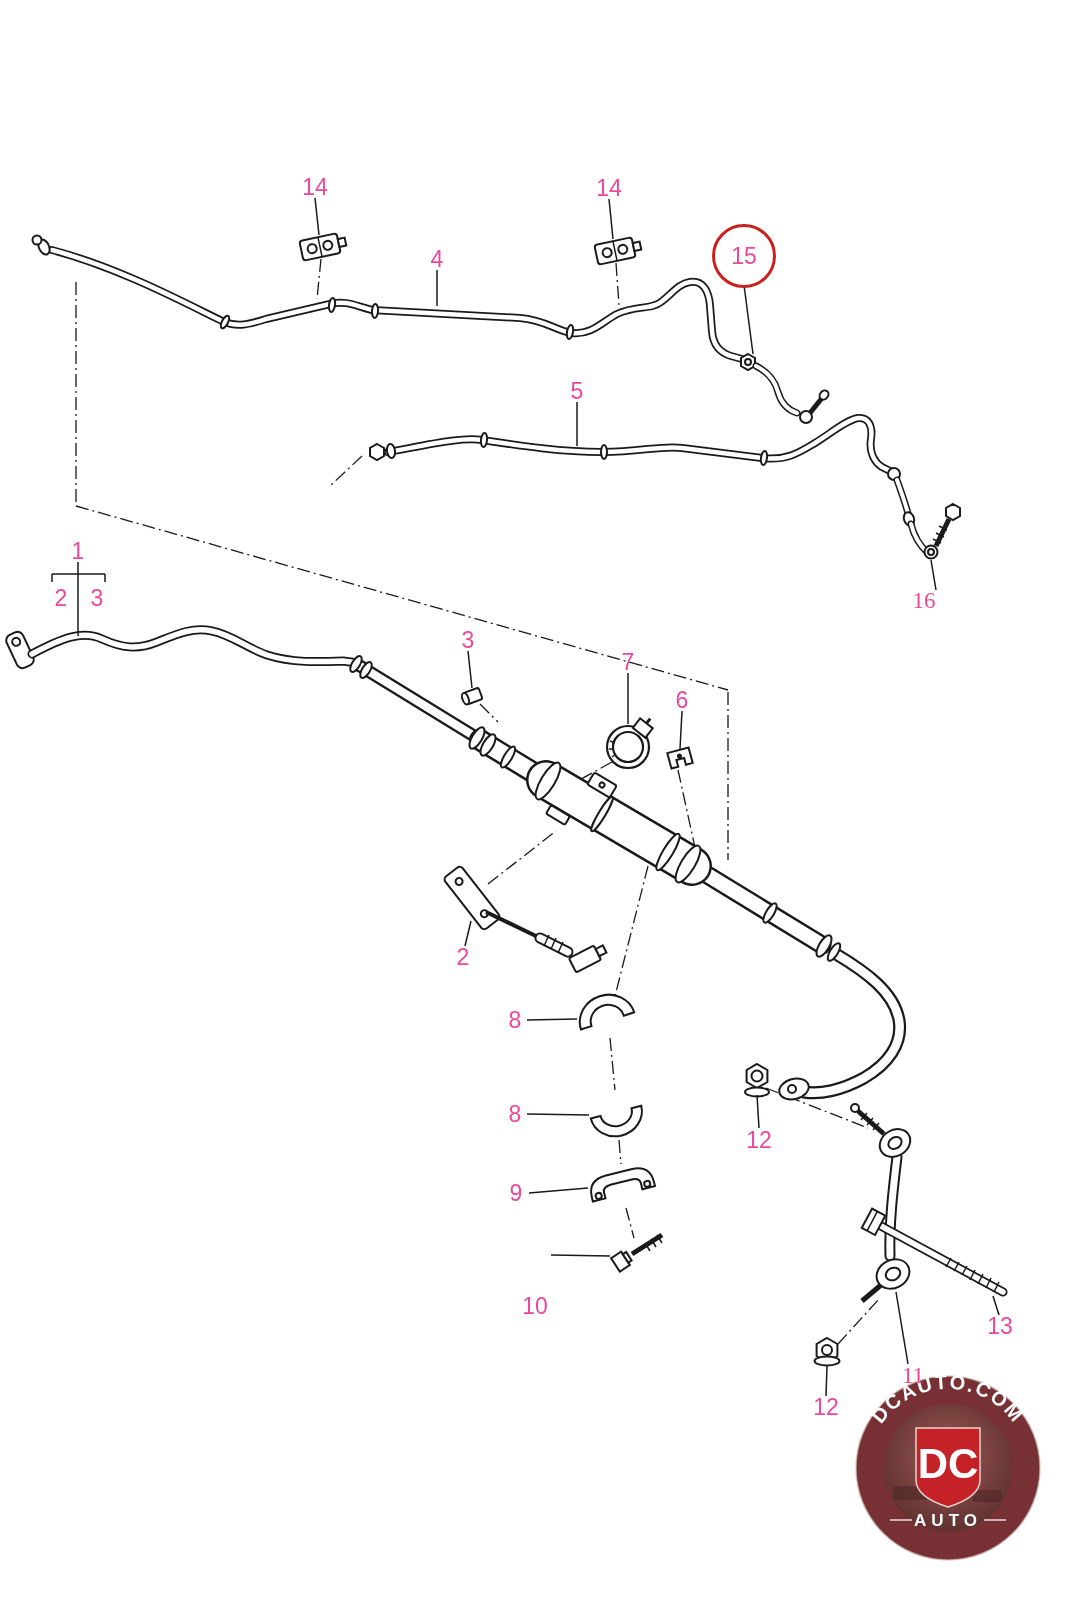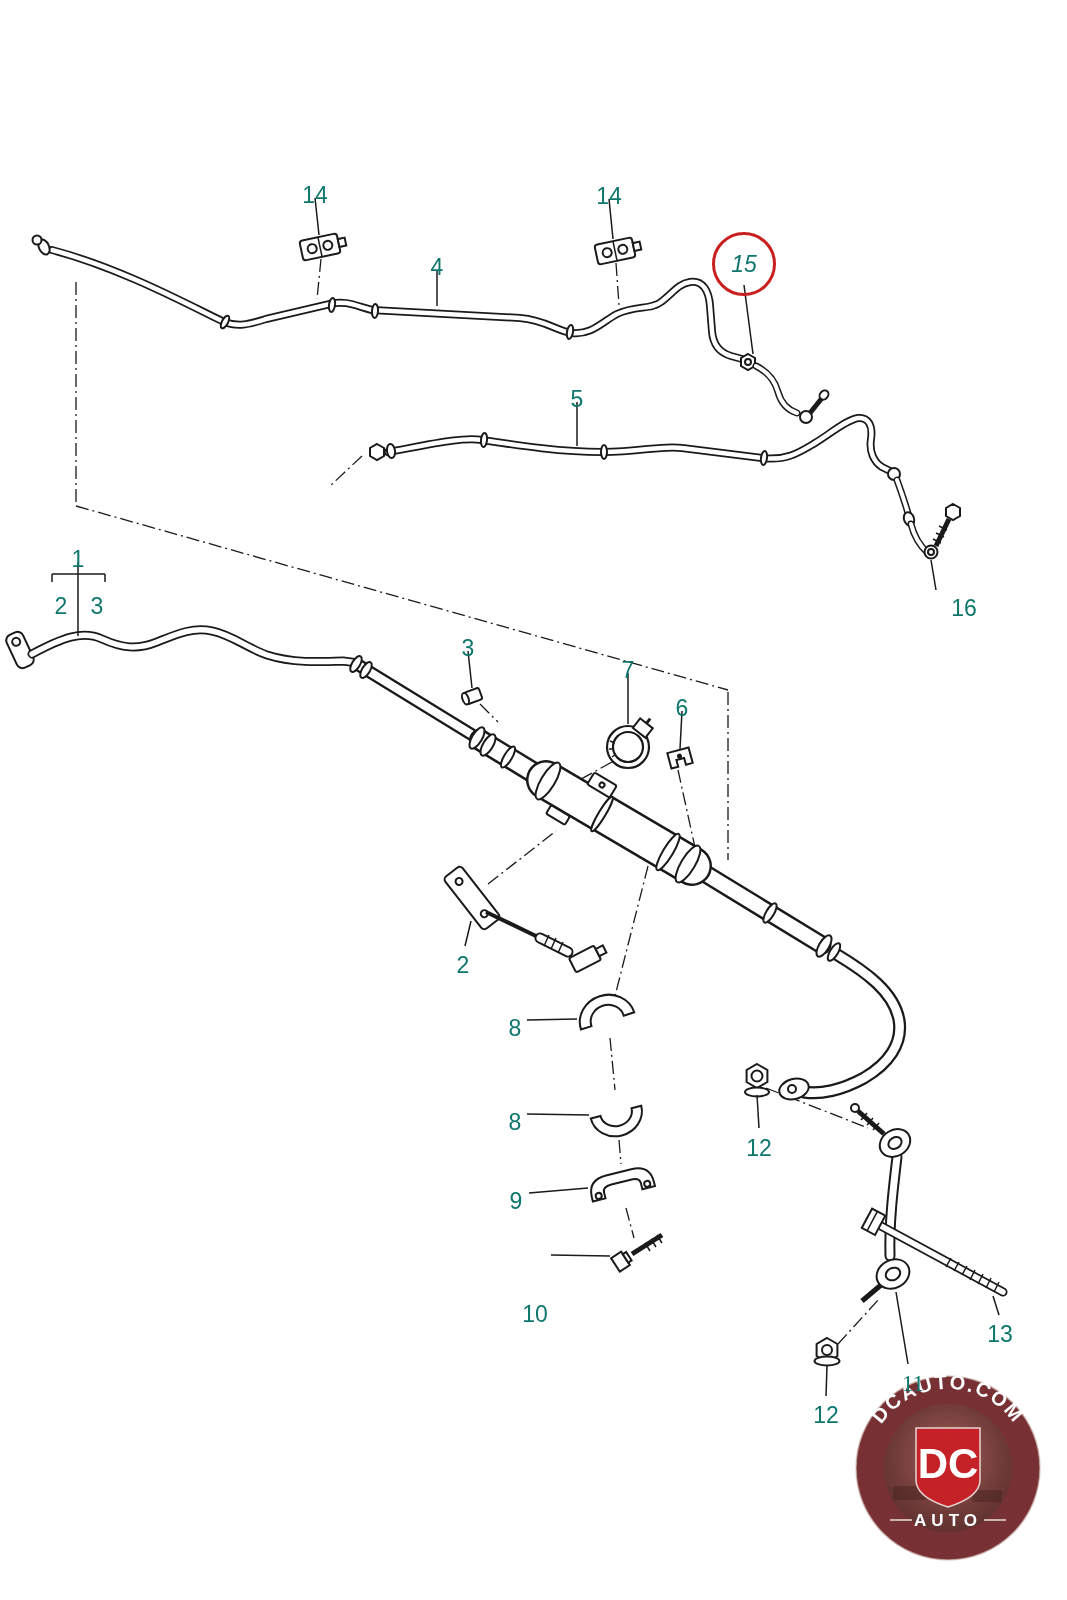--- a/index.html
+++ b/index.html
@@ -1,22 +1,22 @@
 <!DOCTYPE html>
 <html><head>
 <meta charset="utf-8">
 <style>
   html,body{margin:0;padding:0;background:#ffffff;}
   .stage{position:relative;width:1067px;height:1600px;background:#fff;overflow:hidden;
          font-family:"Liberation Sans",sans-serif;}
   .stage svg{position:absolute;left:0;top:0;}
   #labels-layer{position:absolute;left:0;top:0;width:100%;height:100%;pointer-events:none;}
-  .part-label{position:absolute;transform:translate(-50%,-50%);font-size:23px;color:#0f766e;line-height:1;margin-top:8px;}
+  .part-label{position:absolute;transform:translate(-50%,-50%);font-size:23px;color:#ec4899;line-height:1;}
   .part-label.circled{width:58px;height:58px;border:3px solid #c8201f;border-radius:50%;
-      display:flex;align-items:center;justify-content:center;font-style:italic;}
+      display:flex;align-items:center;justify-content:center;}
   
   .part{fill:#fff;stroke:#1a1a1a;stroke-width:2;}
   .tube-o{fill:none;stroke:#1a1a1a;stroke-linecap:round;stroke-linejoin:round;}
   .tube-i{fill:none;stroke:#fff;stroke-linecap:round;stroke-linejoin:round;}
   .leader{stroke:#1a1a1a;stroke-width:1.5;fill:none;}
   .dashdot{stroke:#1a1a1a;stroke-width:1.3;fill:none;stroke-dasharray:13 4 2 4;}
   .thread{stroke:#1a1a1a;stroke-width:1.5;fill:none;}
 </style>
 </head>
 <body>
@@ -290,21 +290,21 @@
     <text x="0" y="58" font-size="17" font-weight="bold" fill="#ffffff" text-anchor="middle" letter-spacing="5" font-family="Liberation Sans, sans-serif">AUTO</text>
   </g>
 </svg>
 
 <div id="labels-layer">
       <div class="part-label" style="left: 315px; top: 187px;">14</div>
       <div class="part-label" style="left: 437px; top: 259px;">4</div>
       <div class="part-label" style="left: 609px; top: 188px;">14</div>
       <div class="part-label circled" style="left: 744px; top: 256px; border-color: rgb(200, 32, 31);">15</div>
       <div class="part-label" style="left: 577px; top: 391px;">5</div>
-      <div class="part-label" style="left: 964px; top: 600px;">16</div>
+      <div class="part-label" style="left: 924px; top: 600px; font-family: Liberation Serif, serif;">16</div>
       <div class="part-label" style="left: 78px; top: 551px;">1</div>
       <div class="part-label" style="left: 61px; top: 598px;">2</div>
       <div class="part-label" style="left: 97px; top: 598px;">3</div>
       <div class="part-label" style="left: 468px; top: 640px;">3</div>
       <div class="part-label" style="left: 628px; top: 662px;">7</div>
       <div class="part-label" style="left: 682px; top: 700px;">6</div>
       <div class="part-label" style="left: 463px; top: 957px;">2</div>
       <div class="part-label" style="left: 515px; top: 1020px;">8</div>
       <div class="part-label" style="left: 515px; top: 1114px;">8</div>
       <div class="part-label" style="left: 516px; top: 1193px;">9</div>

